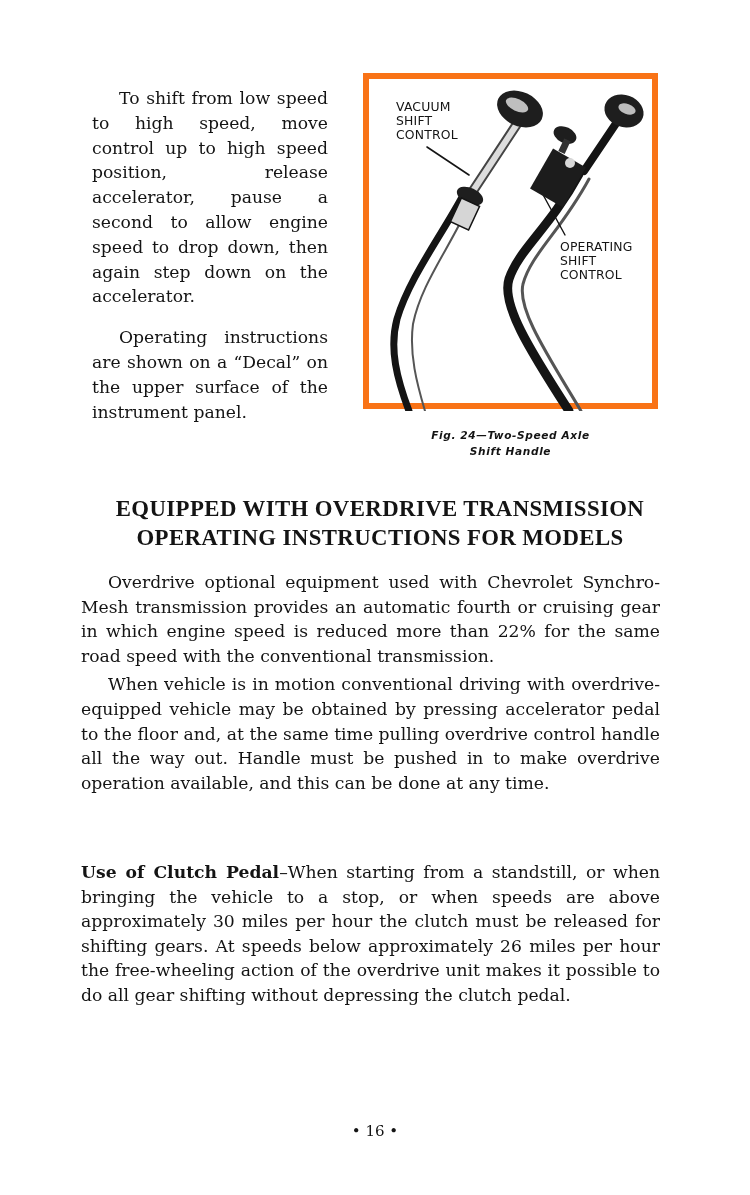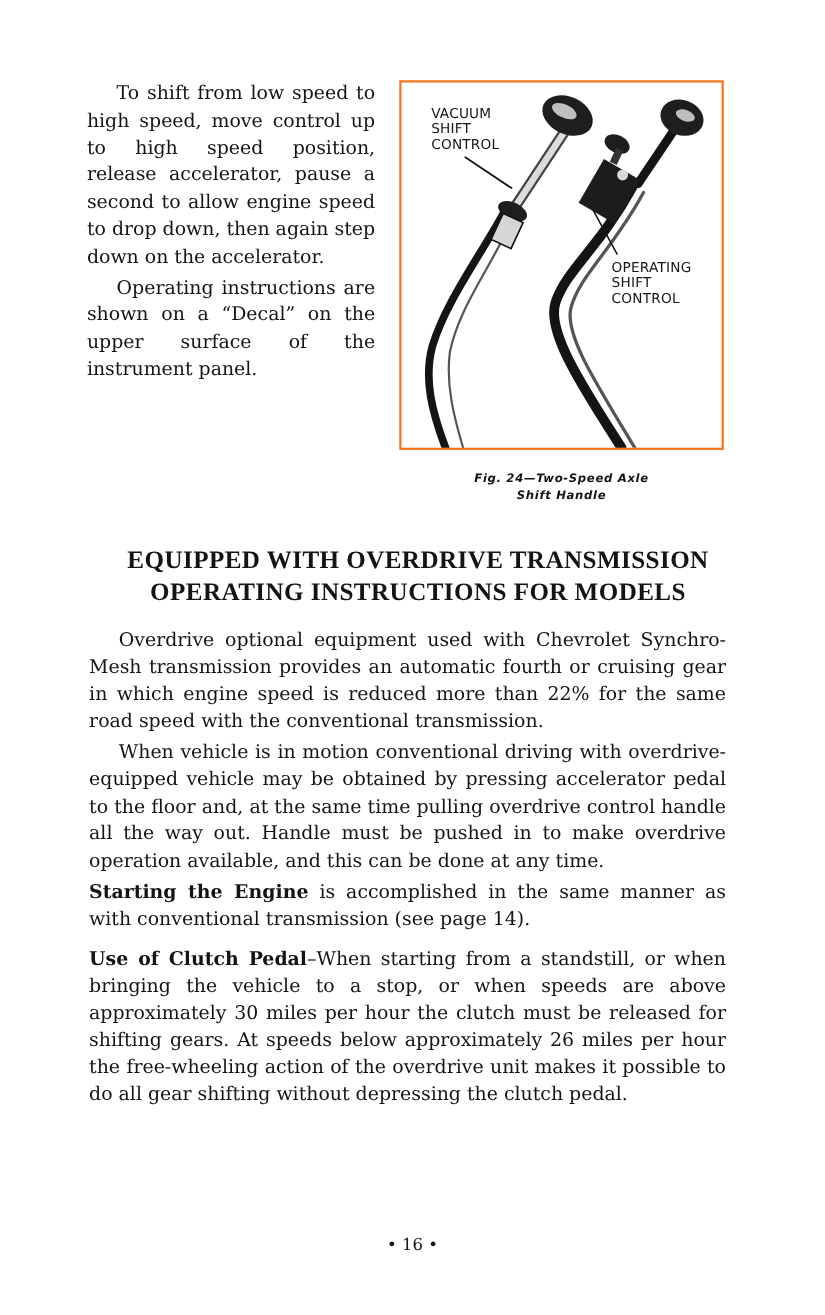--- a/index.html
+++ b/index.html
@@ -8,26 +8,26 @@
       font-family: "DejaVu Serif", "Liberation Serif", serif;
       color: #141414;
     }
     .page { position: absolute; left: 0; top: 0; width: 750px; height: 1195px; }
 
     
     .left-col {
       position: absolute; left: 76px; top: 70px; width: 268px;
       font-size: 17.2px; line-height: 24.8px; text-align: justify;
     }
-    .left-col p { margin: 3px; text-indent: 27px; }
+    .left-col p { margin: 16px; text-indent: 27px; }
 
     
     .figure-box {
       position: absolute; left: 363px; top: 73px; width: 295px; height: 336px;
-      border: 2px solid #f97316; box-sizing: border-box; background: #fff;
+      border: 6px solid #f97316; box-sizing: border-box; background: #fff;
     }
     .figure-box svg { position: absolute; left: 0; top: 0; }
     .fig-label {
       position: absolute; font-family: "DejaVu Sans", "Liberation Sans", sans-serif;
       font-size: 12.4px; line-height: 14px; letter-spacing: 0.2px; color: #141414;
     }
     .fig-label div { white-space: nowrap; }
     .label-vacuum { left: 27px; top: 21px; }
     .label-electric { left: 191px; top: 161px; }
     .fig-caption {
@@ -120,22 +120,19 @@
   <div class="section-heading">
     <div>EQUIPPED WITH OVERDRIVE TRANSMISSION</div>
     <div>OPERATING INSTRUCTIONS FOR MODELS</div>
   </div>
 
   <div class="body-text p-overdrive">
     <p class="indent">Overdrive optional equipment used with Chevrolet Synchro-Mesh transmission provides an automatic fourth or cruising gear in which engine speed is reduced more than 22% for the same road speed with the conventional transmission.</p>
     <p class="indent">When vehicle is in motion conventional driving with overdrive-equipped vehicle may be obtained by pressing accelerator pedal to the floor and, at the same time pulling overdrive control handle all the way out. Handle must be pushed in to make overdrive operation available, and this can be done at any time.</p>
   </div>
 
-  <div class="body-text p-starting">
-    <p><span class="run-in">Starting the Engine</span><span> is accomplished in the same manner as with conventional transmission (see page 14).</span></p>
-  </div>
 
   <div class="body-text p-clutch">
     <p><span class="run-in">Use of Clutch Pedal</span><span>–When starting from a standstill, or when bringing the vehicle to a stop, or when speeds are above approximately 30 miles per hour the clutch must be released for shifting gears. At speeds below approximately 26 miles per hour the free-wheeling action of the overdrive unit makes it possible to do all gear shifting without depressing the clutch pedal.</span></p>
   </div>
 
   <div class="page-number">• 16 •</div>
 </div>
 
 </body></html>

